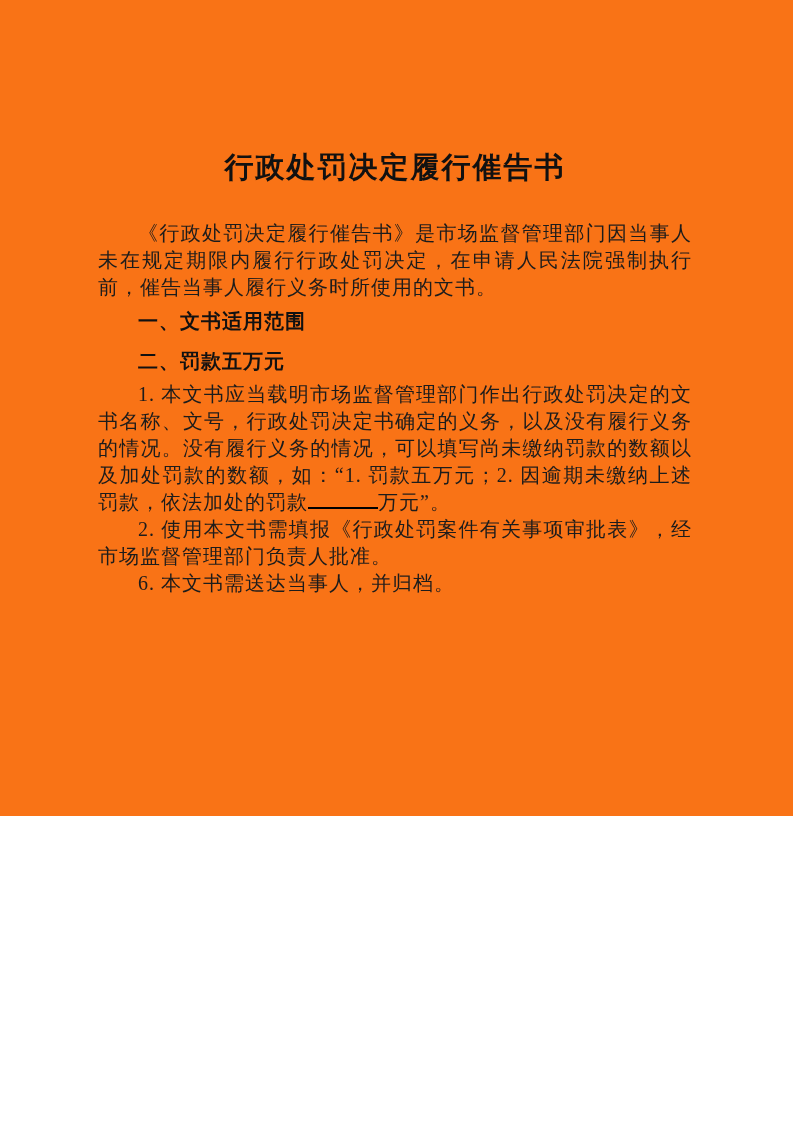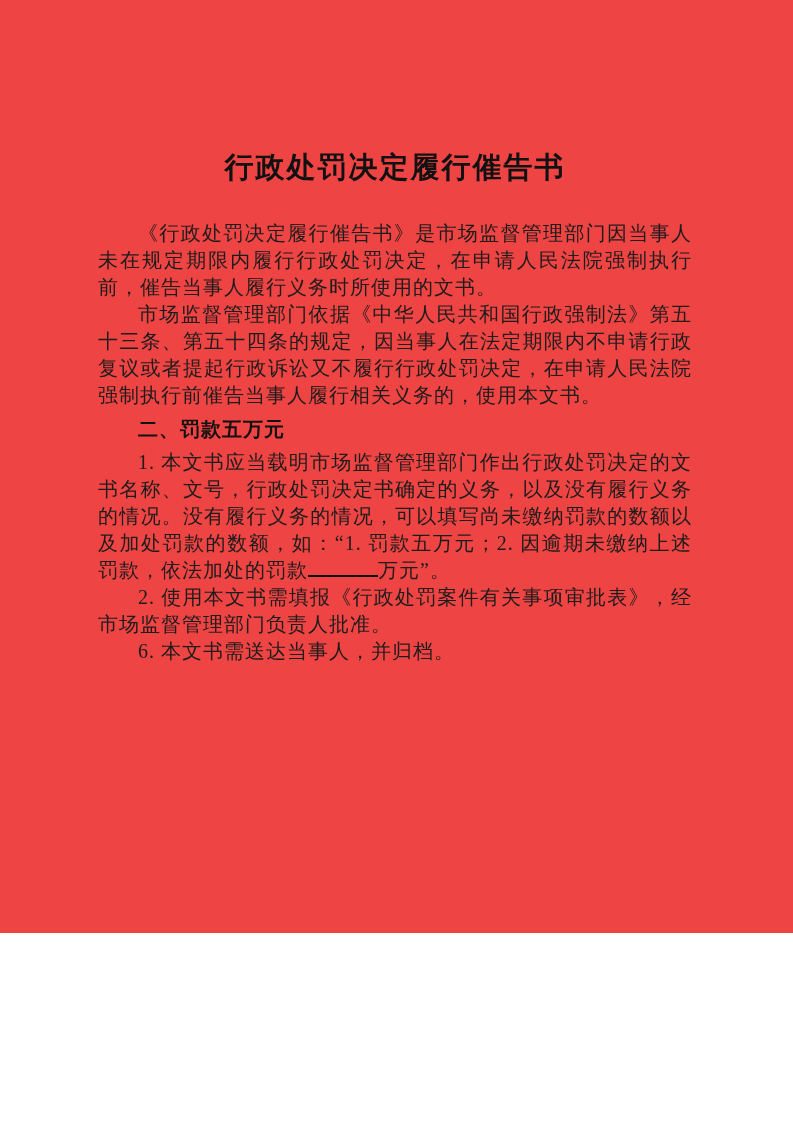--- a/index.html
+++ b/index.html
@@ -4,22 +4,22 @@
 <style>
   * { box-sizing: border-box; }
   html, body {
     margin: 0;
     padding: 0;
     background: #ffffff;
   }
   .page {
     position: relative;
     width: 793px;
-    height: 933px;
-    background: #ef4444;
+    height: 816px;
+    background: #f97316;
     overflow: hidden;
     font-family: "Liberation Serif", "DejaVu Serif", serif;
     color: #1a1a1a;
   }
   .content {
     position: absolute;
     left: 98px;
     top: 150px;
     width: 594px;
   }
@@ -71,22 +71,22 @@
 </head>
 <body>
 
 <div class="page">
   <div class="content">
 
     <h1 class="doc-title">行政处罚决定履行催告书</h1>
 
     <p class="para">《行政处罚决定履行催告书》是市场监督管理部门因当事人未在规定期限内履行行政处罚决定，在申请人民法院强制执行前，催告当事人履行义务时所使用的文书。</p>
 
+    <h2 class="section-heading">一、文书适用范围</h2>
 
-    <p class="para">市场监督管理部门依据《中华人民共和国行政强制法》第五十三条、第五十四条的规定，因当事人在法定期限内不申请行政复议或者提起行政诉讼又不履行行政处罚决定，在申请人民法院强制执行前催告当事人履行相关义务的，使用本文书。</p>
 
     <h2 class="section-heading">二、罚款五万元</h2>
 
     <p class="para"><span>1. 本文书应当载明市场监督管理部门作出行政处罚决定的文书名称、文号，行政处罚决定书确定的义务，以及没有履行义务的情况。没有履行义务的情况，可以填写尚未缴纳罚款的数额以及加处罚款的数额，如：“1. 罚款五万元；2. 因逾期未缴纳上述罚款，依法加处的罚款</span><span class="blank"></span><span>万元”。</span></p>
 
     <p class="para">2. 使用本文书需填报《行政处罚案件有关事项审批表》，经市场监督管理部门负责人批准。</p>
 
     <p class="para">6. 本文书需送达当事人，并归档。</p>
 
   </div>

